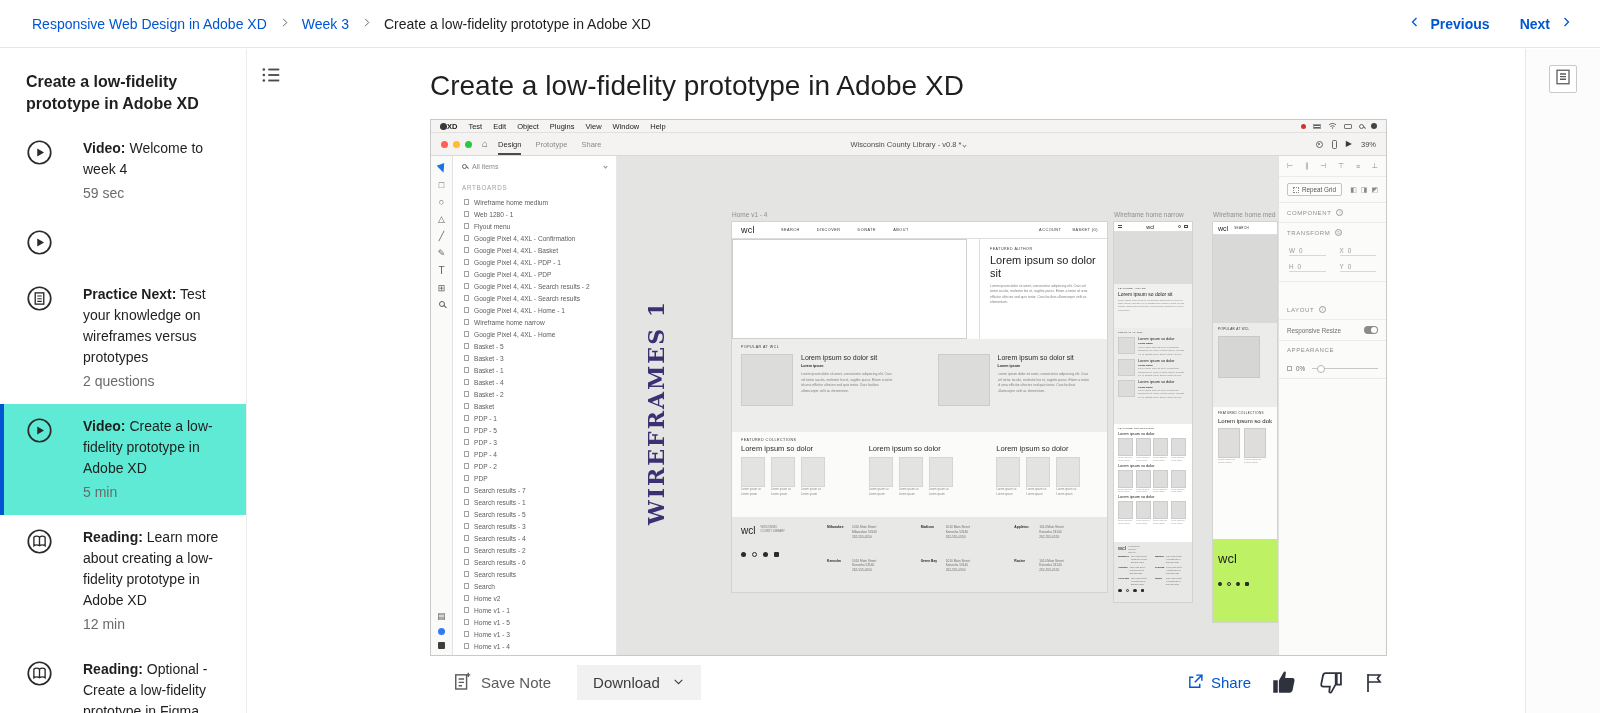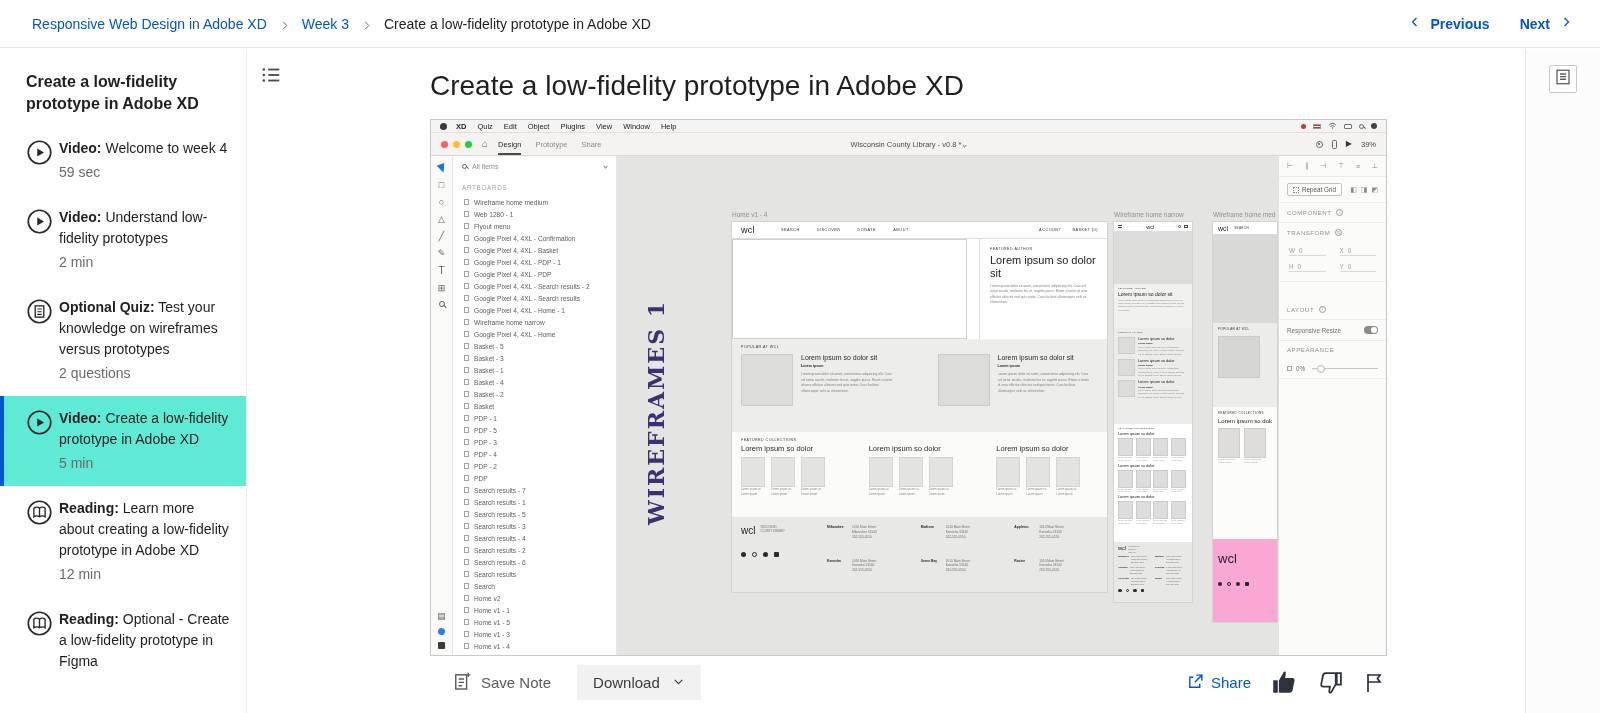--- a/index.html
+++ b/index.html
@@ -1,42 +1,42 @@
 <!DOCTYPE html>
 <html><head>
 <meta charset="utf-8">
 <style>
 *{margin:0;padding:0;box-sizing:border-box}
 html,body{width:1600px;height:713px;overflow:hidden;background:#fff;font-family:"Liberation Sans",sans-serif;color:#1f1f1f}
 a{text-decoration:none}
 
 .topbar{position:absolute;left:0;top:0;right:0;height:48px;border-bottom:1px solid #e6e6e6;display:flex;align-items:center;justify-content:space-between;padding:0 28px 0 32px;background:#fff;z-index:5}
-.crumbs{display:flex;align-items:flex-end;gap:12px;font-size:14px}
+.crumbs{display:flex;align-items:flex-start;gap:12px;font-size:14px}
 .crumb-link{color:#0056D2;cursor:pointer}
 .crumb-cur{color:#1f1f1f}
 .crumb-sep svg{display:block}
 .prevnext{display:flex;align-items:center;gap:30px}
 .pn-group{display:flex;align-items:center;gap:10px;color:#0056D2;font-weight:bold;font-size:14px;cursor:pointer}
 
 .sidebar{position:absolute;left:0;top:49px;width:247px;bottom:0;background:#fff;border-right:1px solid #ececec;padding-top:22px;overflow:hidden}
 .sb-title{padding:0 26px 10px 26px;font-size:16px;font-weight:bold;line-height:1.4}
-.sb-item{position:relative;display:flex;gap:6px;padding:12px 16px 12px 26px;cursor:pointer}
+.sb-item{position:relative;display:flex;gap:30px;padding:12px 16px 12px 26px;cursor:pointer}
 .sb-item.active{background:#5eead4}
 .sb-item.active::before{content:"";position:absolute;left:0;top:0;bottom:0;width:4px;background:#0056D2}
 .sb-icon{flex:0 0 27px;padding-top:1px}
 .sb-text{font-size:14px;line-height:1.5;color:#1f1f1f}
 .sb-meta{margin-top:3px;color:#6b6b6b;font-size:14px}
 
 .main{position:absolute;left:248px;top:49px;right:76px;bottom:0;background:#fff;overflow:hidden}
 .toc-toggle{position:absolute;left:8px;top:13px;width:30px;height:30px;display:flex;align-items:center;justify-content:center;cursor:pointer}
 .content{width:957px;margin-left:182px}
 .page-title{margin-top:21px;font-size:28px;font-weight:400;color:#1f1f1f}
 
 .video{position:relative;margin-top:17px;width:957px;height:537px;border:1px solid #c9c9c9;background:#e4e4e2;overflow:hidden}
-.xd-menubar{height:13px;background:#f5f4f2;border-bottom:1px solid #e2e0de;display:flex;align-items:center;gap:11px;padding:0 9px;font-size:7.5px;color:#1b1b1b}
+.xd-menubar{height:13px;background:#f5f4f2;border-bottom:1px solid #e2e0de;display:flex;align-items:center;gap:2px;padding:0 9px;font-size:7.5px;color:#1b1b1b}
 .mb-item{cursor:pointer}
 .mb-bold{font-weight:bold}
 .apple{width:7px;height:7px;border-radius:50% 50% 45% 45%;background:#3a3a3a;margin-right:-2px}
 .mb-right{margin-left:auto;display:flex;align-items:center;gap:7px}
 .st-dot{width:5px;height:5px;border-radius:50%;background:#c33}
 .st-flag{width:8px;height:5px;background:linear-gradient(#b33 33%,#fff 33% 66%,#b33 66%);border:0.5px solid #999}
 .st-rect{width:8px;height:5px;border:1px solid #777;border-radius:1px}
 .st-circ{width:6px;height:6px;border-radius:50%;background:#444}
 .mini-mag{width:5px;height:5px;border:1px solid #666;border-radius:50%;position:relative}
 .mini-mag::after{content:"";position:absolute;width:3px;height:1px;background:#666;transform:rotate(45deg);right:-2.5px;bottom:-0.5px}
@@ -68,21 +68,21 @@
 .layers{width:164px;background:#fff;border-right:1px solid #e7e7e7;overflow:hidden}
 .layers-search{height:20px;display:flex;align-items:center;gap:5px;padding:0 9px;color:#8a8a8a;font-size:7px}
 .layers-chevron{margin-left:auto}
 .layers-section{padding:8px 9px 5px;font-size:6.3px;letter-spacing:0.7px;color:#a3a3a3}
 .layer-row{height:12px;display:flex;align-items:center;gap:5px;padding:0 9px 0 11px;font-size:6.6px;color:#5c5c5c;white-space:nowrap;cursor:pointer}
 .doc-ic{flex:0 0 5px;width:5px;height:6.5px;border:1px solid #a2a2a2;border-radius:0.5px}
 
 .canvas{flex:1;position:relative;background:#e4e4e2;overflow:hidden}
 .watermark{position:absolute;left:26px;top:144px;writing-mode:vertical-rl;transform:rotate(180deg);font-family:"DejaVu Serif",serif;font-weight:bold;font-size:22px;letter-spacing:2px;color:#3a3172;white-space:nowrap}
 .board-label{position:absolute;font-size:6.5px;color:#8f8f8f;white-space:nowrap;overflow:hidden}
-.board{position:absolute;background:#f9a8d4;box-shadow:0 0 0 1px rgba(0,0,0,0.07);overflow:hidden}
+.board{position:absolute;background:#bef264;box-shadow:0 0 0 1px rgba(0,0,0,0.07);overflow:hidden}
 #board-main{left:115px;top:66px;width:375px;height:370px}
 #board-narrow{left:497px;top:66px;width:78px;height:380px}
 #board-medium{left:596px;top:66px;width:64px;height:400px}
 
 .wf-header{height:17px;display:flex;align-items:center;padding:0 9px;border-bottom:1px solid #ddd;background:#fff}
 .wf-logo{font-size:9px;color:#222;letter-spacing:0.3px}
 .wf-nav{display:flex;gap:17px;margin-left:26px;font-size:3.8px;letter-spacing:0.5px;color:#333}
 .wf-nav-r{margin-left:auto;display:flex;gap:11px;font-size:3.8px;letter-spacing:0.5px;color:#333}
 .wf-hero{position:relative;height:100px;background:#fff}
 .wf-herobox{position:absolute;left:0;top:0;width:235px;height:100px;border:1px solid #cfcfcf;background:#fff}
@@ -236,29 +236,28 @@
             <circle cx="12" cy="12" r="10" fill="none" stroke="#2a2a2a" stroke-width="1.5"></circle>
             <path d="M10 8.5v7l6-3.5z" fill="#2a2a2a"></path>
           </svg></span>
         <div class="sb-text"><b>Video:</b> Welcome to week 4<div class="sb-meta">59 sec</div></div>
       </div>
       <div class="sb-item">
         <span class="sb-icon"><svg width="27" height="27" viewBox="0 0 24 24">
             <circle cx="12" cy="12" r="10" fill="none" stroke="#2a2a2a" stroke-width="1.5"></circle>
             <path d="M10 8.5v7l6-3.5z" fill="#2a2a2a"></path>
           </svg></span>
-        <div class="sb-text"><b>Video:</b> Understand low-fidelity prototypes<div class="sb-meta">2 min</div></div>
       </div>
       <div class="sb-item">
         <span class="sb-icon"><svg width="27" height="27" viewBox="0 0 24 24">
             <circle cx="12" cy="12" r="10" fill="none" stroke="#2a2a2a" stroke-width="1.5"></circle>
             <rect x="8.2" y="7" width="7.6" height="10" fill="none" stroke="#2a2a2a" stroke-width="1.2"></rect>
             <path d="M10 9.8h4M10 12.2h4M10 14.6h4" stroke="#2a2a2a" stroke-width="1"></path>
           </svg></span>
-        <div class="sb-text"><b>Optional Quiz:</b> Test your knowledge on wireframes versus prototypes<div class="sb-meta">2 questions</div></div>
+        <div class="sb-text"><b>Practice Next:</b> Test your knowledge on wireframes versus prototypes<div class="sb-meta">2 questions</div></div>
       </div>
       <div class="sb-item active">
         <span class="sb-icon"><svg width="27" height="27" viewBox="0 0 24 24">
             <circle cx="12" cy="12" r="10" fill="none" stroke="#2a2a2a" stroke-width="1.5"></circle>
             <path d="M10 8.5v7l6-3.5z" fill="#2a2a2a"></path>
           </svg></span>
         <div class="sb-text"><b>Video:</b> Create a low-fidelity prototype in Adobe XD<div class="sb-meta">5 min</div></div>
       </div>
       <div class="sb-item">
         <span class="sb-icon"><svg width="27" height="27" viewBox="0 0 24 24">
@@ -291,21 +290,21 @@
 
   <div class="content">
     <h1 class="page-title">Create a low-fidelity prototype in Adobe XD</h1>
 
     <div class="video">
 
       <div class="xd-menubar">
         <span class="apple"></span>
         <span id="xd-menu-items" style="display:flex;gap:11px">
             <span class="mb-item mb-bold">XD</span>
-            <span class="mb-item">Quiz</span>
+            <span class="mb-item">Test</span>
             <span class="mb-item">Edit</span>
             <span class="mb-item">Object</span>
             <span class="mb-item">Plugins</span>
             <span class="mb-item">View</span>
             <span class="mb-item">Window</span>
             <span class="mb-item">Help</span>
           </span>
         <span class="mb-right">
           <span class="st-dot"></span>
           <span class="st-flag"></span>

